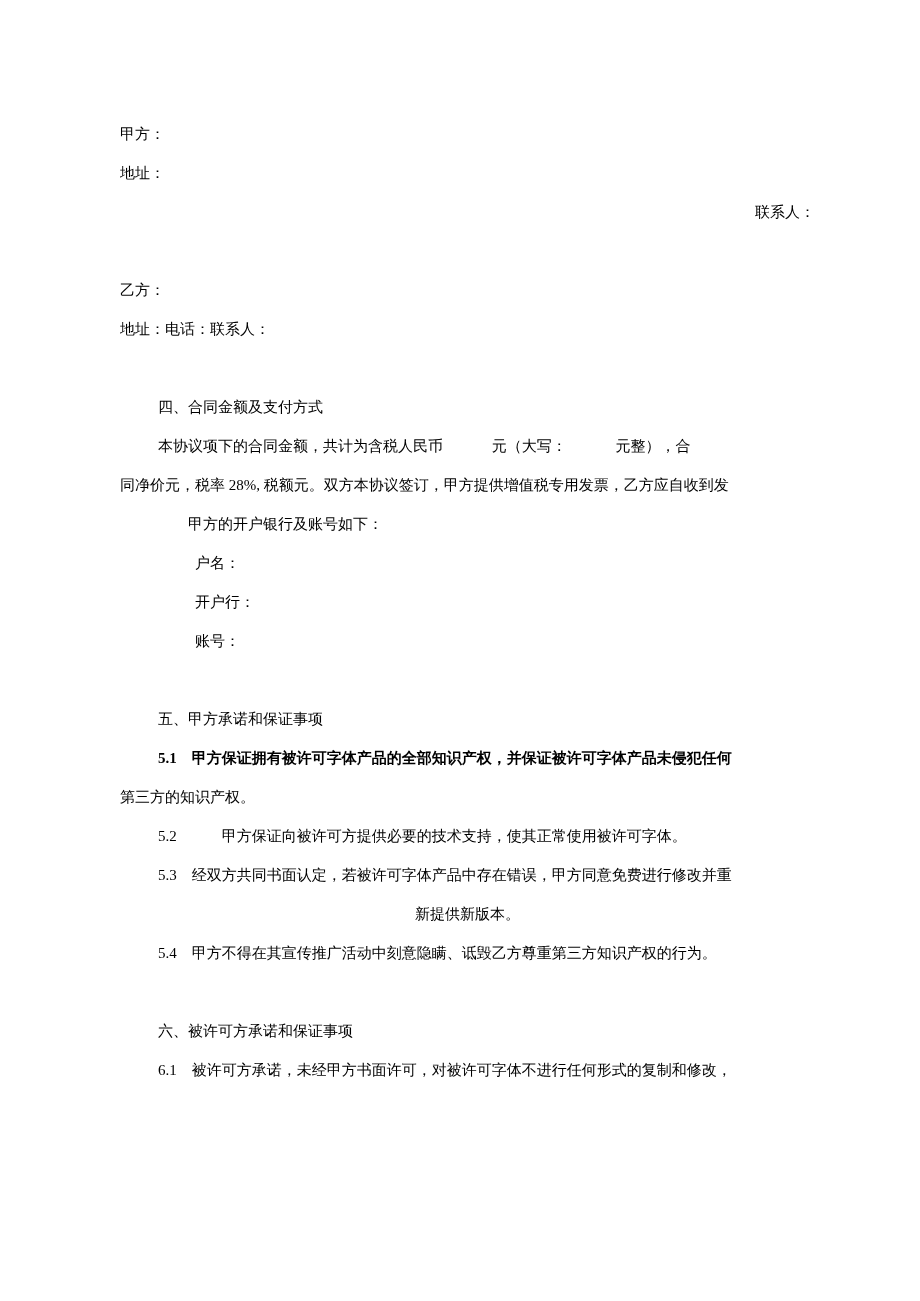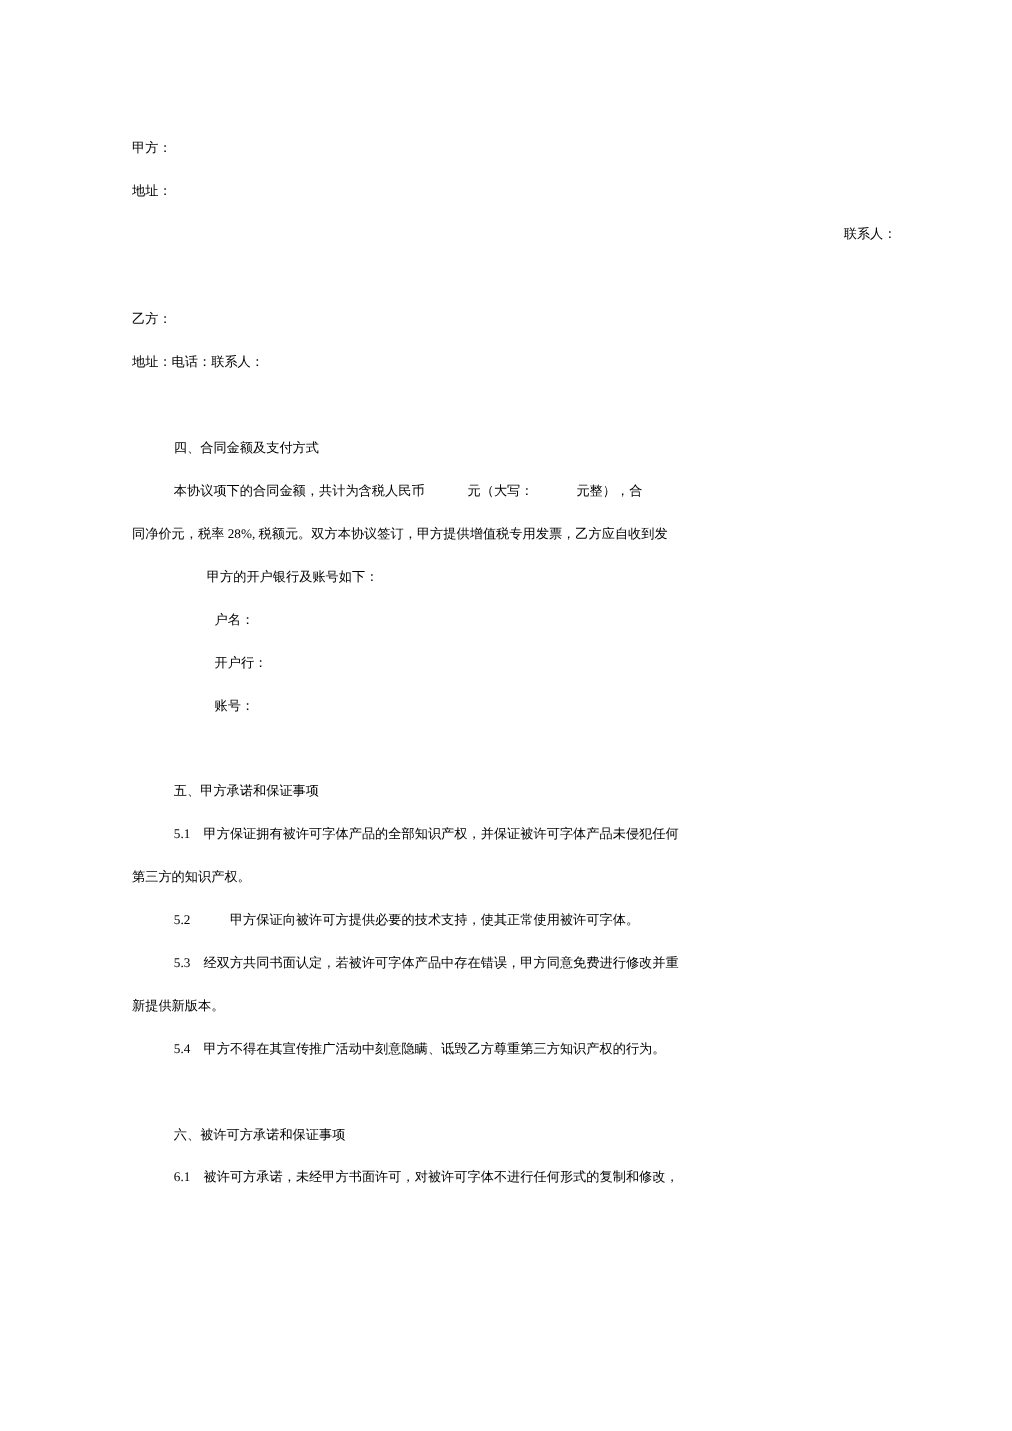--- a/index.html
+++ b/index.html
@@ -13,21 +13,21 @@
       height: 1301px;
       background: #ffffff;
       overflow: hidden;
     }
     .doc {
       position: absolute;
       left: 120px;
       top: 115px;
       width: 695px;
       font-family: "Liberation Serif", "DejaVu Serif", serif;
-      font-size: 12px;
+      font-size: 15px;
       color: #000000;
     }
     .line {
       height: 39px;
       line-height: 39px;
       white-space: pre;
       overflow: visible;
     }
   </style>
 </head>
@@ -44,23 +44,23 @@
       <div class="line" style="padding-left: 0px;"></div>
       <div class="line" style="padding-left: 38px;">四、合同金额及支付方式</div>
       <div class="line" style="padding-left: 38px;">本协议项下的合同金额，共计为含税人民币　　　 元（大写：　　　 元整），合</div>
       <div class="line" style="padding-left: 0px;">同净价元，税率 28%, 税额元。双方本协议签订，甲方提供增值税专用发票，乙方应自收到发</div>
       <div class="line" style="padding-left: 68px;">甲方的开户银行及账号如下：</div>
       <div class="line" style="padding-left: 75px;">户名：</div>
       <div class="line" style="padding-left: 75px;">开户行：</div>
       <div class="line" style="padding-left: 75px;">账号：</div>
       <div class="line" style="padding-left: 0px;"></div>
       <div class="line" style="padding-left: 38px;">五、甲方承诺和保证事项</div>
-      <div class="line" style="padding-left: 38px;">5.1　甲方保证拥有被许可字体产品的全部知识产权，并保证被许可字体产品未侵犯任何</div>
+      <div class="line" style="padding-left: 38px; font-weight: bold;">5.1　甲方保证拥有被许可字体产品的全部知识产权，并保证被许可字体产品未侵犯任何</div>
       <div class="line" style="padding-left: 0px;">第三方的知识产权。</div>
       <div class="line" style="padding-left: 38px;">5.2　　　甲方保证向被许可方提供必要的技术支持，使其正常使用被许可字体。</div>
       <div class="line" style="padding-left: 38px;">5.3　经双方共同书面认定，若被许可字体产品中存在错误，甲方同意免费进行修改并重</div>
-      <div class="line" style="padding-left: 0px;">新提供新版本。</div>
+      <div class="line" style="padding-left: 0px; text-align: center;">新提供新版本。</div>
       <div class="line" style="padding-left: 38px;">5.4　甲方不得在其宣传推广活动中刻意隐瞒、诋毁乙方尊重第三方知识产权的行为。</div>
       <div class="line" style="padding-left: 0px;"></div>
       <div class="line" style="padding-left: 38px;">六、被许可方承诺和保证事项</div>
       <div class="line" style="padding-left: 38px;">6.1　被许可方承诺，未经甲方书面许可，对被许可字体不进行任何形式的复制和修改，</div>
     </div>
 </div>
 
 </body></html>

